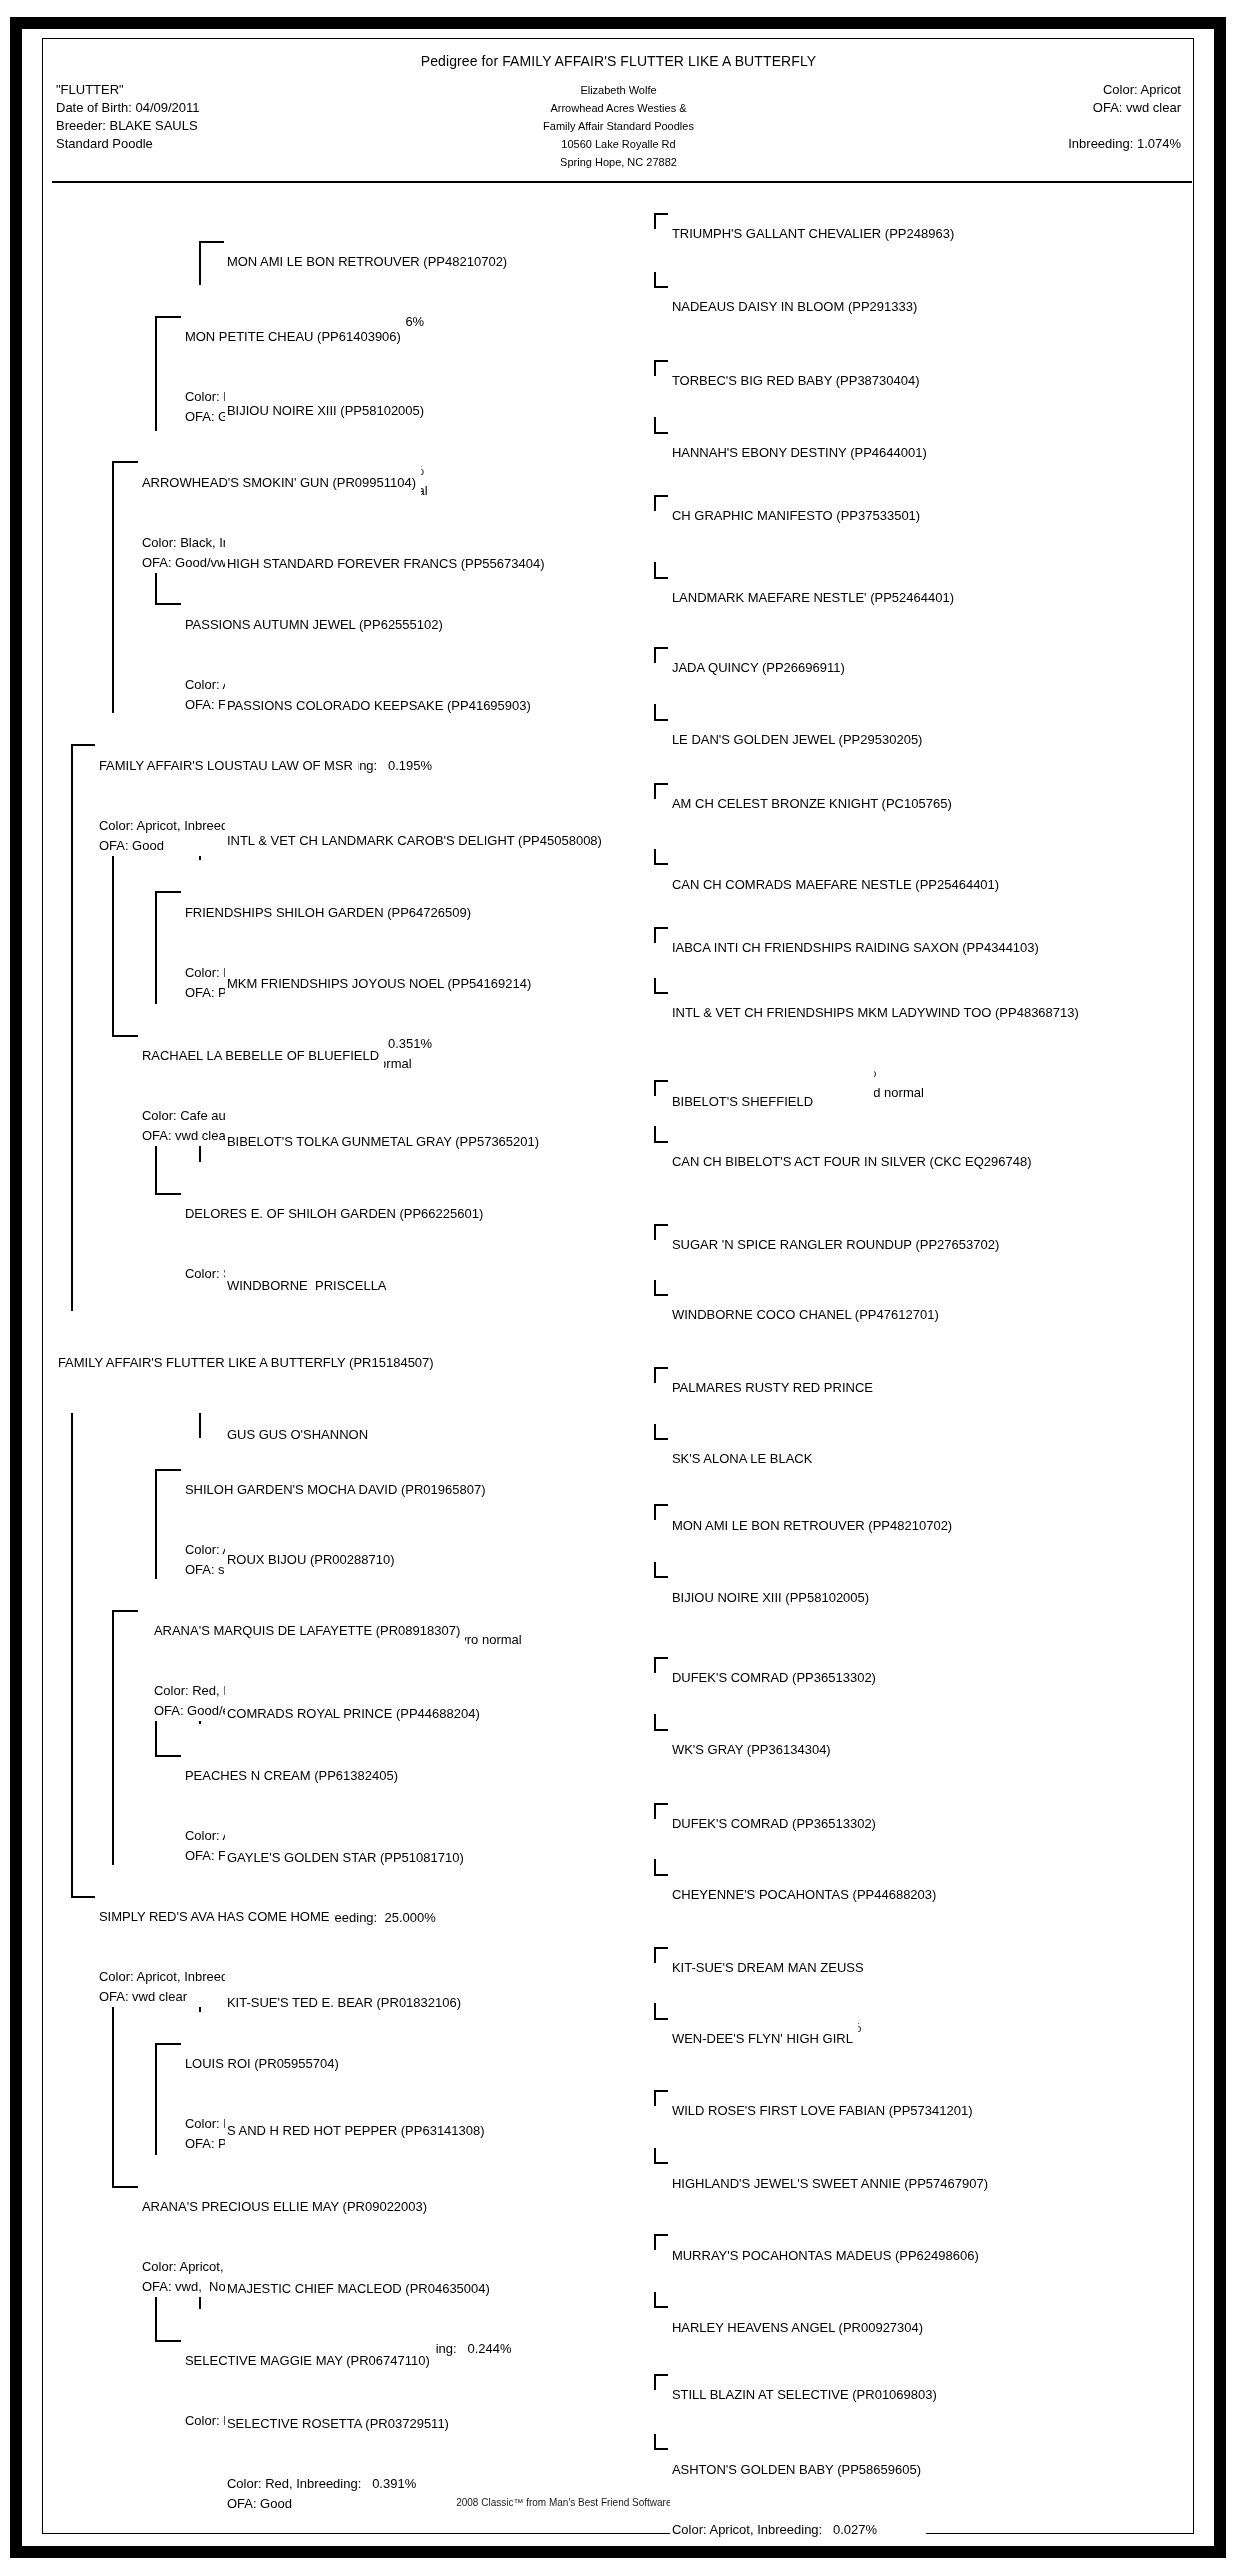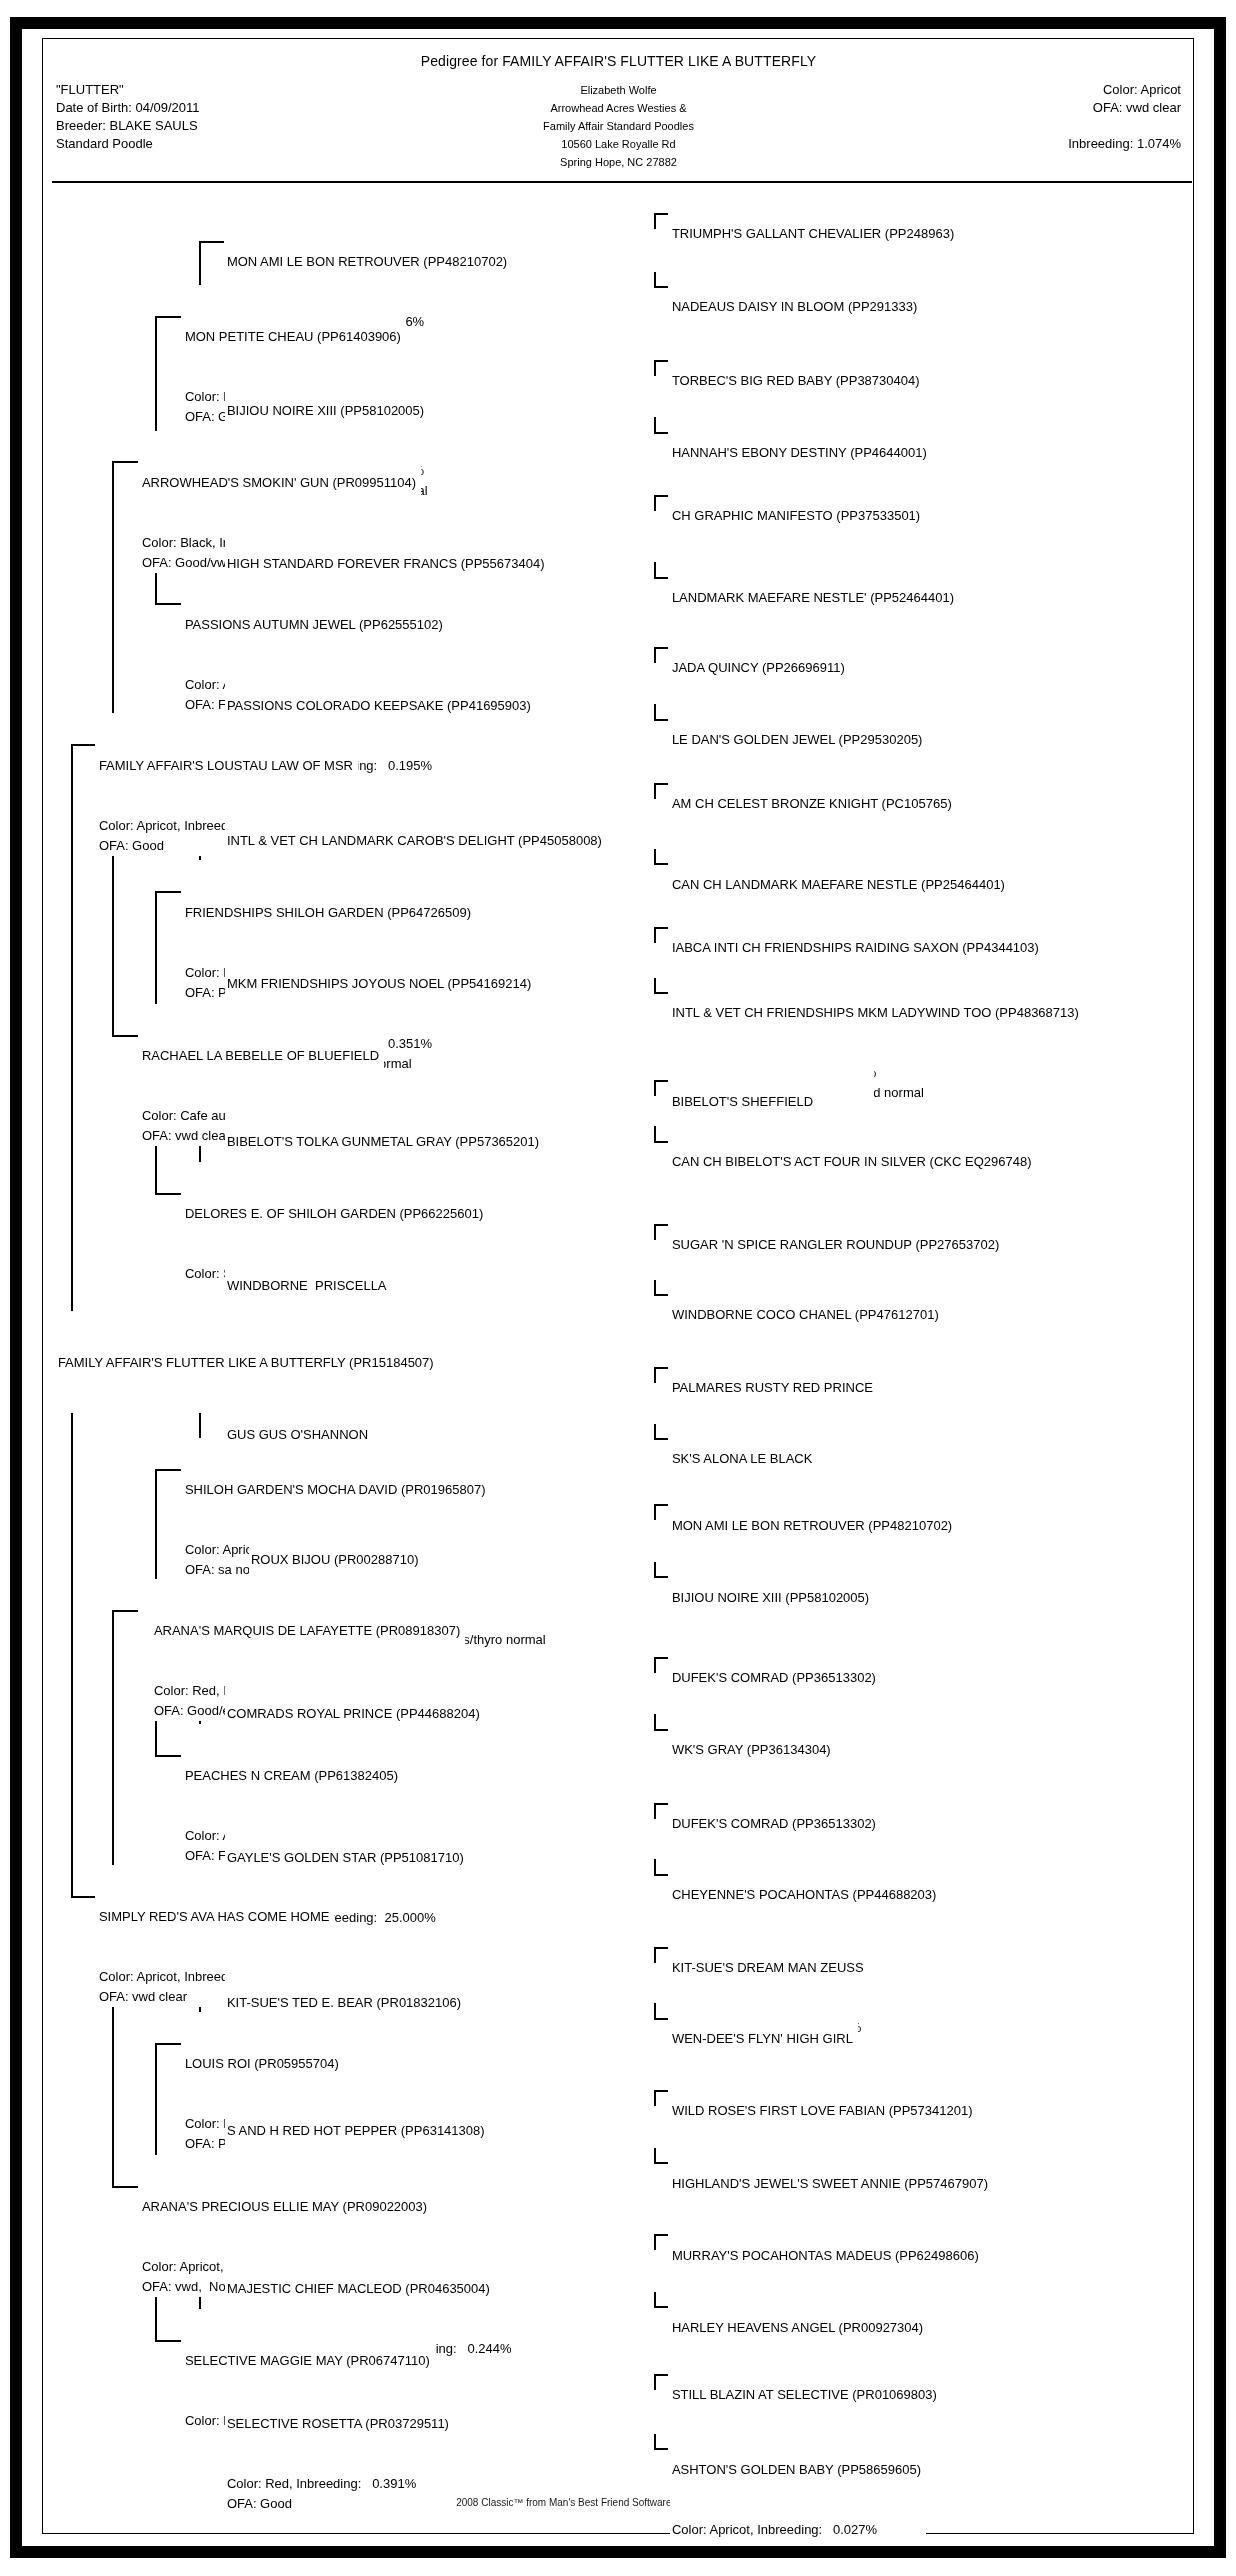--- a/index.html
+++ b/index.html
@@ -109,21 +109,21 @@
   <div class="dl">Inbreeding:   0.542%</div></div>
       <div class="entry" style="left: 56px; top: 1313px;">
     <div class="nm">FAMILY AFFAIR'S FLUTTER LIKE A BUTTERFLY (PR15184507)</div>
   </div>
       <div class="entry" style="left: 225px; top: 1385px;">
     <div class="nm">GUS GUS O'SHANNON</div>
   </div>
       <div class="entry" style="left: 183px; top: 1440px;">
     <div class="nm">SHILOH GARDEN'S MOCHA DAVID (PR01965807)</div>
   <div class="dl">Color: Apricot, Inbreeding:   1.031%</div><div class="dl">OFA: sa normal,  normal</div></div>
-      <div class="entry" style="left: 225px; top: 1510px; margin-left: 24px;">
+      <div class="entry" style="left: 225px; top: 1510px;">
     <div class="nm">ROUX BIJOU (PR00288710)</div>
   <div class="dl">Color: Red, Inbreeding:   0.323%</div><div class="dl">OFA: PennL.28R.28/vwd cle,  sa/eyes/thyro normal</div></div>
       <div class="entry" style="left: 140px; top: 1581px; margin-left: 12px;">
     <div class="nm">ARANA'S MARQUIS DE LAFAYETTE (PR08918307)</div>
   <div class="dl">Color: Red, Inbreeding:   0.303%</div><div class="dl">OFA: Good/elbow normal,  eyes/thryroid normal</div></div>
       <div class="entry" style="left: 225px; top: 1664px;">
     <div class="nm">COMRADS ROYAL PRINCE (PP44688204)</div>
   <div class="dl">Color: Black</div></div>
       <div class="entry" style="left: 183px; top: 1726px;">
     <div class="nm">PEACHES N CREAM (PP61382405)</div>
@@ -176,21 +176,21 @@
       <div class="entry" style="left: 670px; top: 618px;">
     <div class="nm">JADA QUINCY (PP26696911)</div>
   <div class="dl">Color: Apricot</div></div>
       <div class="entry" style="left: 670px; top: 690px;">
     <div class="nm">LE DAN'S GOLDEN JEWEL (PP29530205)</div>
   <div class="dl">Color: Apricot</div></div>
       <div class="entry" style="left: 670px; top: 754px;">
     <div class="nm">AM CH CELEST BRONZE KNIGHT (PC105765)</div>
   <div class="dl">Color: Brown, Inbreeding:   1.477%</div><div class="dl">OFA: Good</div></div>
       <div class="entry" style="left: 670px; top: 835px;">
-    <div class="nm">CAN CH LANDMARK MAEFARE NESTLE (PP25464401)</div>
+    <div class="nm">CAN CH COMRADS MAEFARE NESTLE (PP25464401)</div>
   <div class="dl">Color: Brown, Inbreeding:   0.049%</div></div>
       <div class="entry" style="left: 670px; top: 898px;">
     <div class="nm">IABCA INTI CH FRIENDSHIPS RAIDING SAXON (PP4344103)</div>
   <div class="dl">Color: Black, Inbreeding:   0.499%</div><div class="dl">OFA: Good/vwd clear,  Eyes, thy, sa normal</div></div>
       <div class="entry" style="left: 670px; top: 963px;">
     <div class="nm">INTL &amp; VET CH FRIENDSHIPS MKM LADYWIND TOO (PP48368713)</div>
   <div class="dl">Color: Cream, Inbreeding:   0.093%</div><div class="dl">OFA: Penn 50%; vwd clear,  Thyroid normal</div></div>
       <div class="entry" style="left: 670px; top: 1052px;">
     <div class="nm">BIBELOT'S SHEFFIELD</div>
   <div class="dl">Color: Silver, Inbreeding:   0.781%</div></div>

